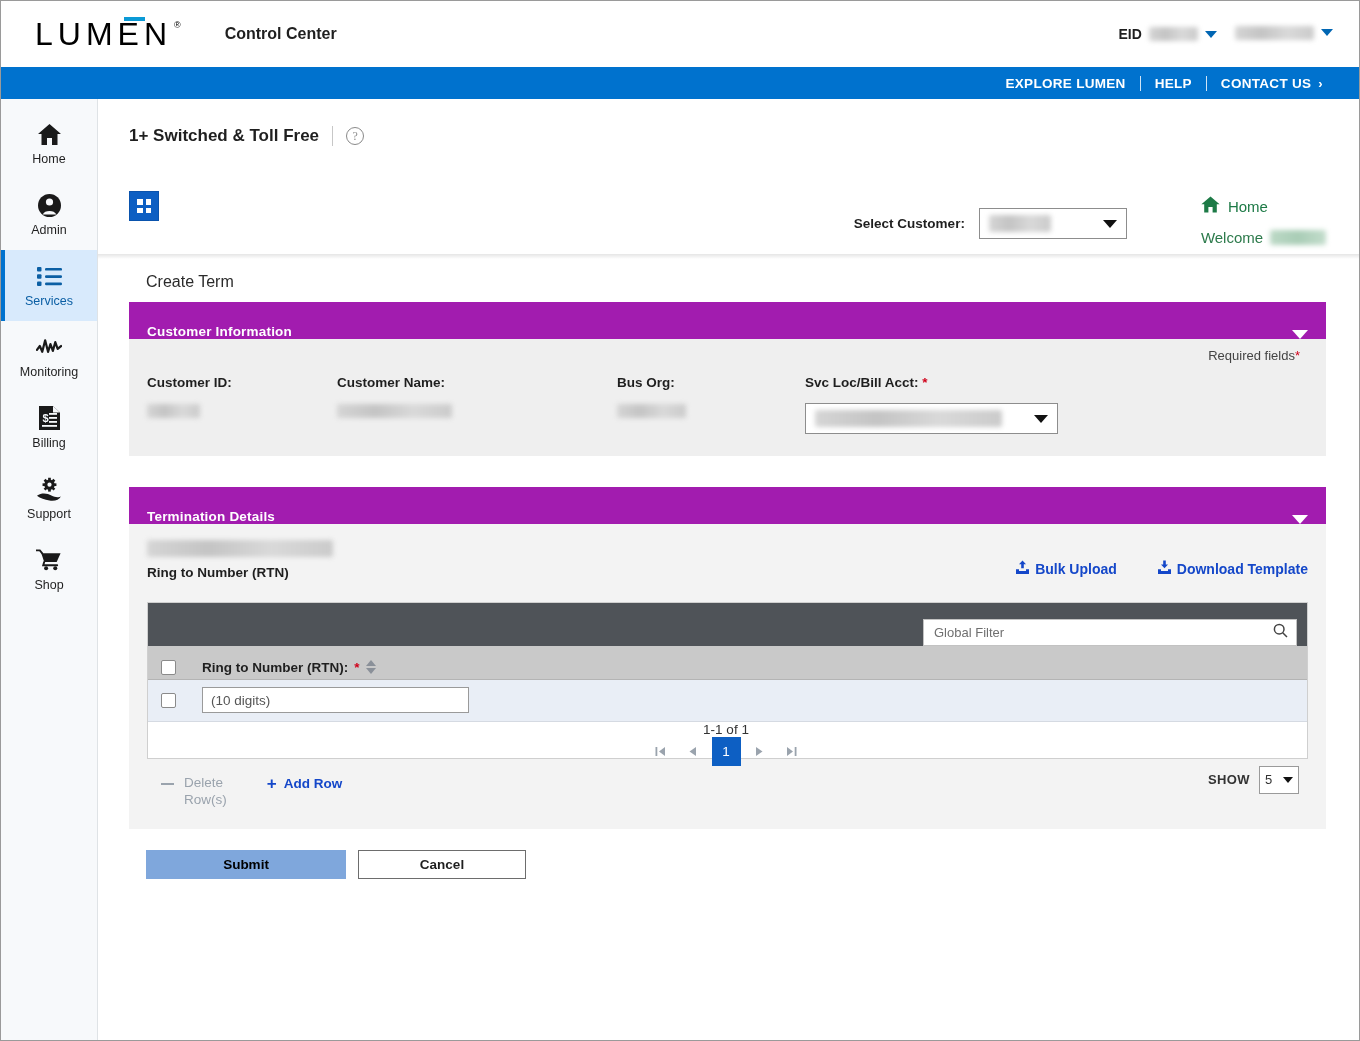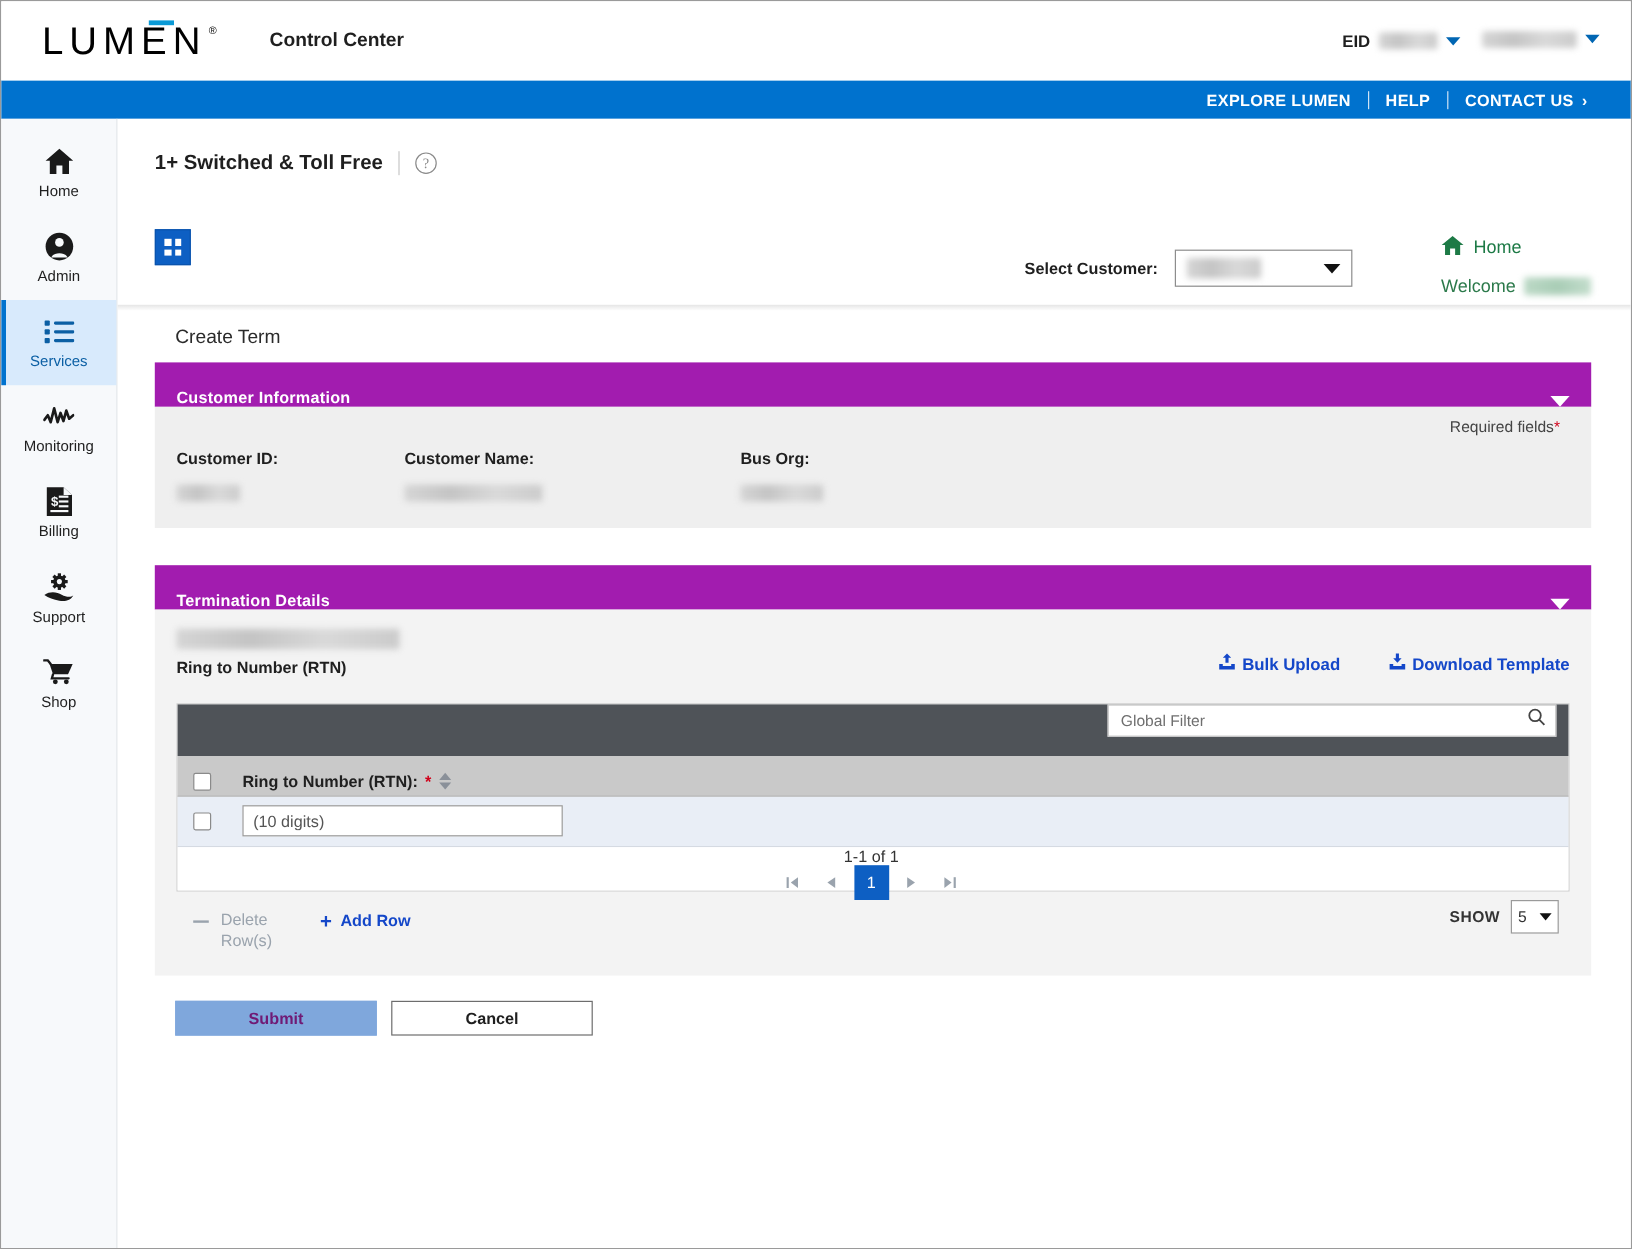--- a/index.html
+++ b/index.html
@@ -194,21 +194,21 @@
   .rtn-sub { font-size: 13.5px; font-weight: bold; color: #1f1f1f; }
   .rtn-actions { margin-left: auto; display: flex; gap: 40px; padding-bottom: 2px; }
   .act-link {
     display: flex; align-items: center; gap: 5px; color: #1447c9;
     font-size: 14px; font-weight: bold; text-decoration: none; cursor: pointer;
   }
 
   
   .tbl-wrap { margin-top: 22px; border: 1px solid #cfcfcf; background: #ffffff; }
   .tbl-toolbar {
-    background: #4f5358; height: 43px; display: flex; align-items: flex-start;
+    background: #4f5358; height: 43px; display: flex; align-items: flex-end;
     justify-content: flex-end; padding: 0 10px;
   }
   .filter-box {
     width: 374px; height: 27px; background: #ffffff; border: 1px solid #c2c2c2;
     display: flex; align-items: center; padding: 0 8px;
   }
   .filter-box input {
     border: 0; outline: 0; flex: 1; font-size: 13px; color: #333;
     font-family: "Liberation Sans", sans-serif; background: transparent;
   }
@@ -286,21 +286,21 @@
     font-size: 13.5px; font-weight: bold; cursor: pointer; text-decoration: none;
   }
   .plus-ic { font-size: 17px; line-height: 1; font-weight: bold; }
 
   .btn-row { display: flex; gap: 12px; padding: 21px 0 0 17px; }
   .btn {
     height: 29px; display: flex; align-items: center; justify-content: center;
     font-size: 13.5px; font-weight: bold; cursor: pointer;
   }
   .btn-submit {
-    width: 168px; background: #7fa7dc; color: #701a75; border: 1px solid #7fa7dc;
+    width: 200px; background: #7fa7dc; color: #000000; border: 1px solid #7fa7dc;
   }
   .btn-cancel {
     width: 168px; background: #ffffff; color: #1f1f1f; border: 1px solid #6d6d6d;
   }
 </style>
 </head>
 <body>
 
 <div class="page">
 
@@ -488,20 +488,27 @@
                 <div class="field-value"><span class="redact">3922879</span></div>
               </div>
               <div>
                 <div class="field-label">Customer Name:</div>
                 <div class="field-value"><span class="redact">GoEngineer Inc - V</span></div>
               </div>
               <div>
                 <div class="field-label">Bus Org:</div>
                 <div class="field-value"><span class="redact">2-WF2TW5</span></div>
               </div>
+              <div>
+                <div class="field-label"><span>Svc Loc/Bill Acct:</span> <span class="star">*</span></div>
+                <div class="select-box wide">
+                  <span class="redact">PNUX1WLN00000634196</span>
+                  <span class="caret"></span>
+                </div>
+              </div>
             </div>
           </div>
         </div>
 
         <div class="gap"></div>
 
         <div class="panel">
           <div class="panel-head">
             <span class="panel-title">Termination Details</span>
             <span class="panel-chev"></span>

